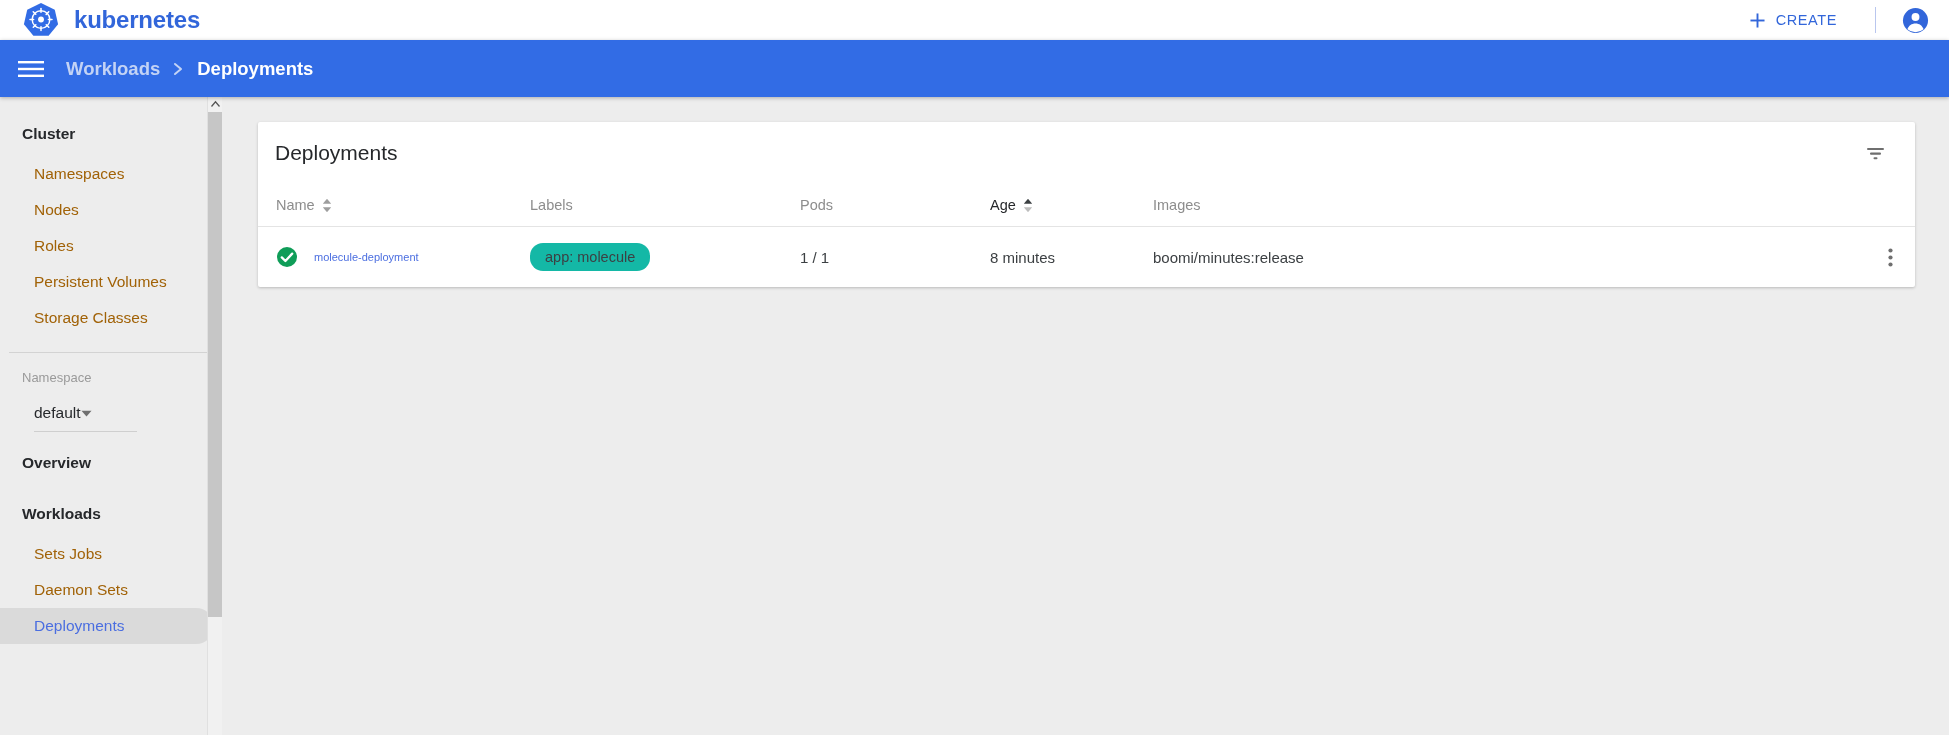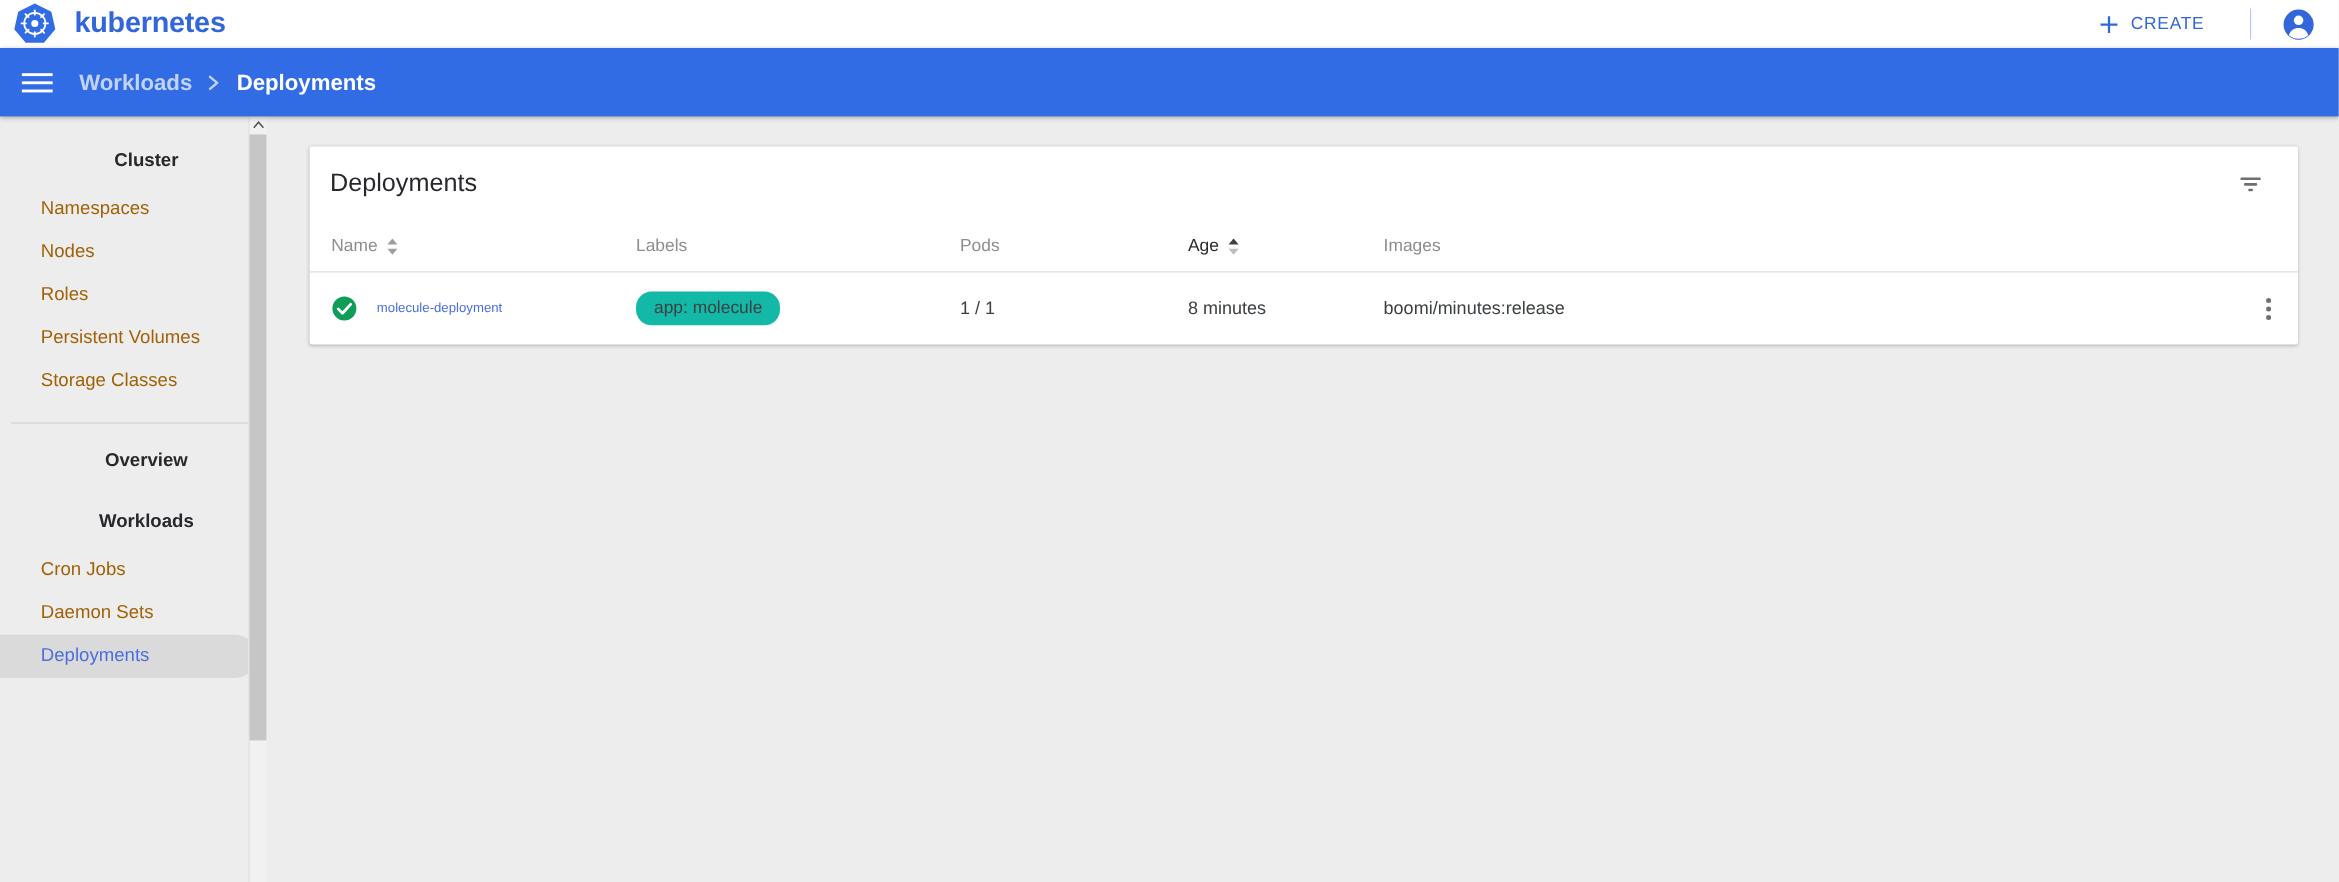--- a/index.html
+++ b/index.html
@@ -16,21 +16,21 @@
     height: 40px;
     background: #ffffff;
     display: flex;
     align-items: center;
     position: relative;
   }
   .brand {
     display: flex;
     align-items: center;
     gap: 14px;
-    padding-left: 10px;
+    padding-left: 22px;
     width: 500px;
     flex: none;
   }
   .k8s-logo { width: 38px; height: 38px; flex: none; display: block; }
   .brand-text {
     color: #3266da;
     font-size: 24px;
     font-weight: bold;
     letter-spacing: -0.2px;
   }
@@ -123,21 +123,20 @@
     background: #ededed;
     padding-top: 15px;
     overflow: hidden;
     position: relative;
   }
   .nav-section-title {
     font-size: 15.5px;
     font-weight: bold;
     color: #26282b;
     padding: 13px 0 13px 22px;
-    text-align: center;
   }
   .nav-item {
     font-size: 15.5px;
     color: #a16207;
     padding: 9px 0 9px 34px;
     cursor: pointer;
     border-radius: 0 22px 22px 0;
     margin-right: 8px;
     white-space: nowrap;
   }
@@ -348,25 +347,36 @@
     <div class="nav-section-title">Cluster</div>
 
     <div class="nav-item">Namespaces</div>
     <div class="nav-item">Nodes</div>
     <div class="nav-item">Roles</div>
     <div class="nav-item">Persistent Volumes</div>
     <div class="nav-item">Storage Classes</div>
 
     <div class="nav-divider"></div>
 
+    <div class="ns-block">
+      <div class="ns-label">Namespace</div>
+      <div class="ns-select">
+        <span class="ns-value">default</span>
+        <span>
+          <svg class="caret-ico" viewBox="0 0 11 7">
+            <polygon points="0.5,0.8 10.5,0.8 5.5,6.5" fill="#6f6f6f"></polygon>
+          </svg>
+        </span>
+      </div>
+    </div>
 
     <div class="nav-section-title" style="padding-top:22px;">Overview</div>
     <div class="nav-section-title" style="padding-top:20px;">Workloads</div>
 
-    <div class="nav-item">Cron Jobs</div>
+    <div class="nav-item">Sets Jobs</div>
     <div class="nav-item">Daemon Sets</div>
     <div class="nav-item selected">Deployments</div>
 
     <div class="sb-scroll">
       <span>
         <svg class="sb-arrow" viewBox="0 0 15 15">
           <polyline points="3.5,9.5 7.5,4.8 11.5,9.5" fill="none" stroke="#555555" stroke-width="1.3"></polyline>
         </svg>
       </span>
       <div class="sb-thumb"></div>

